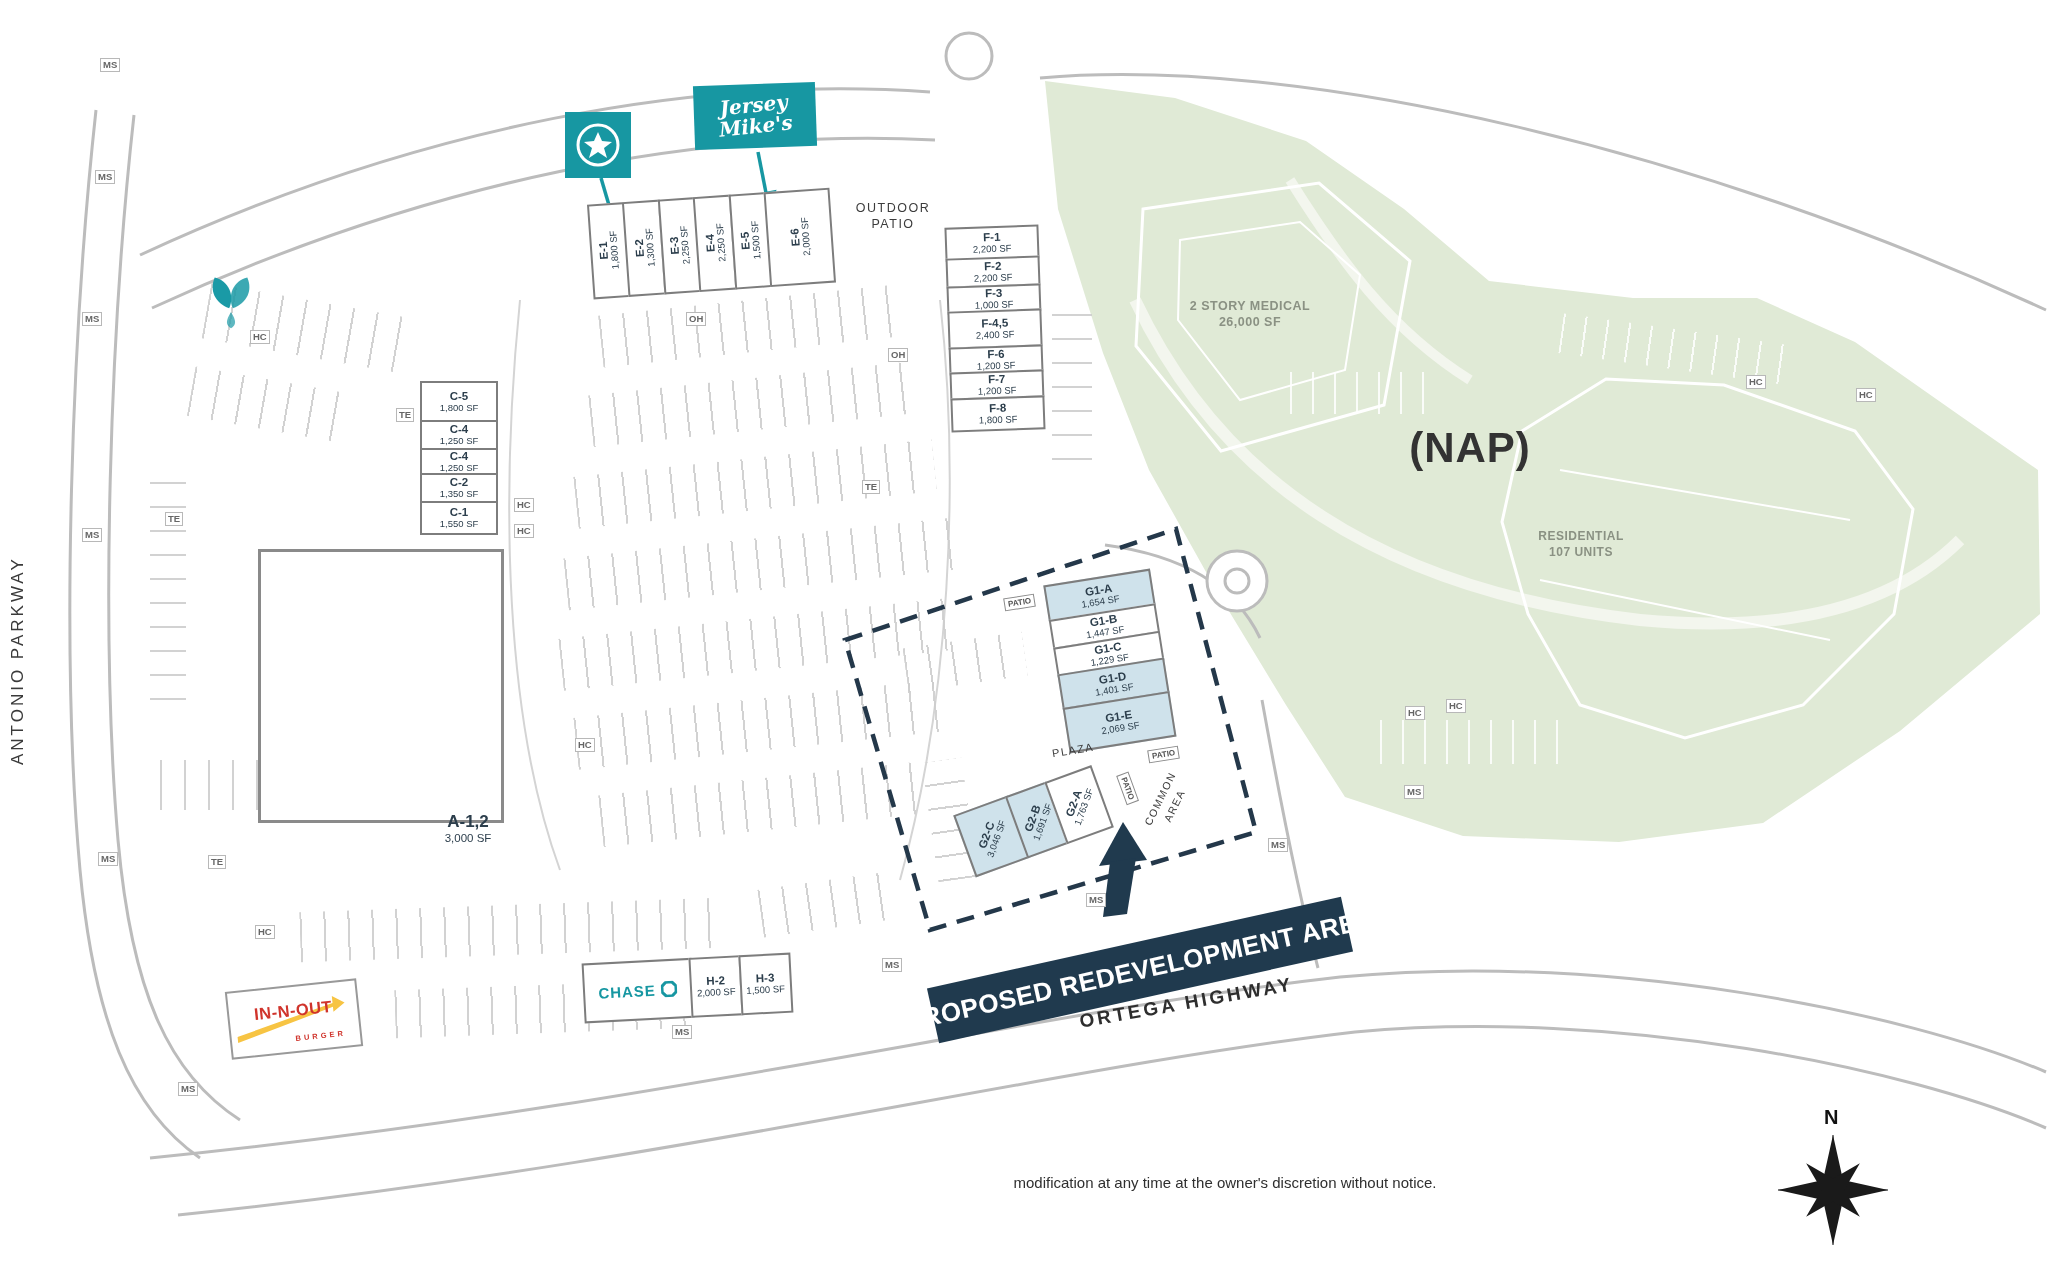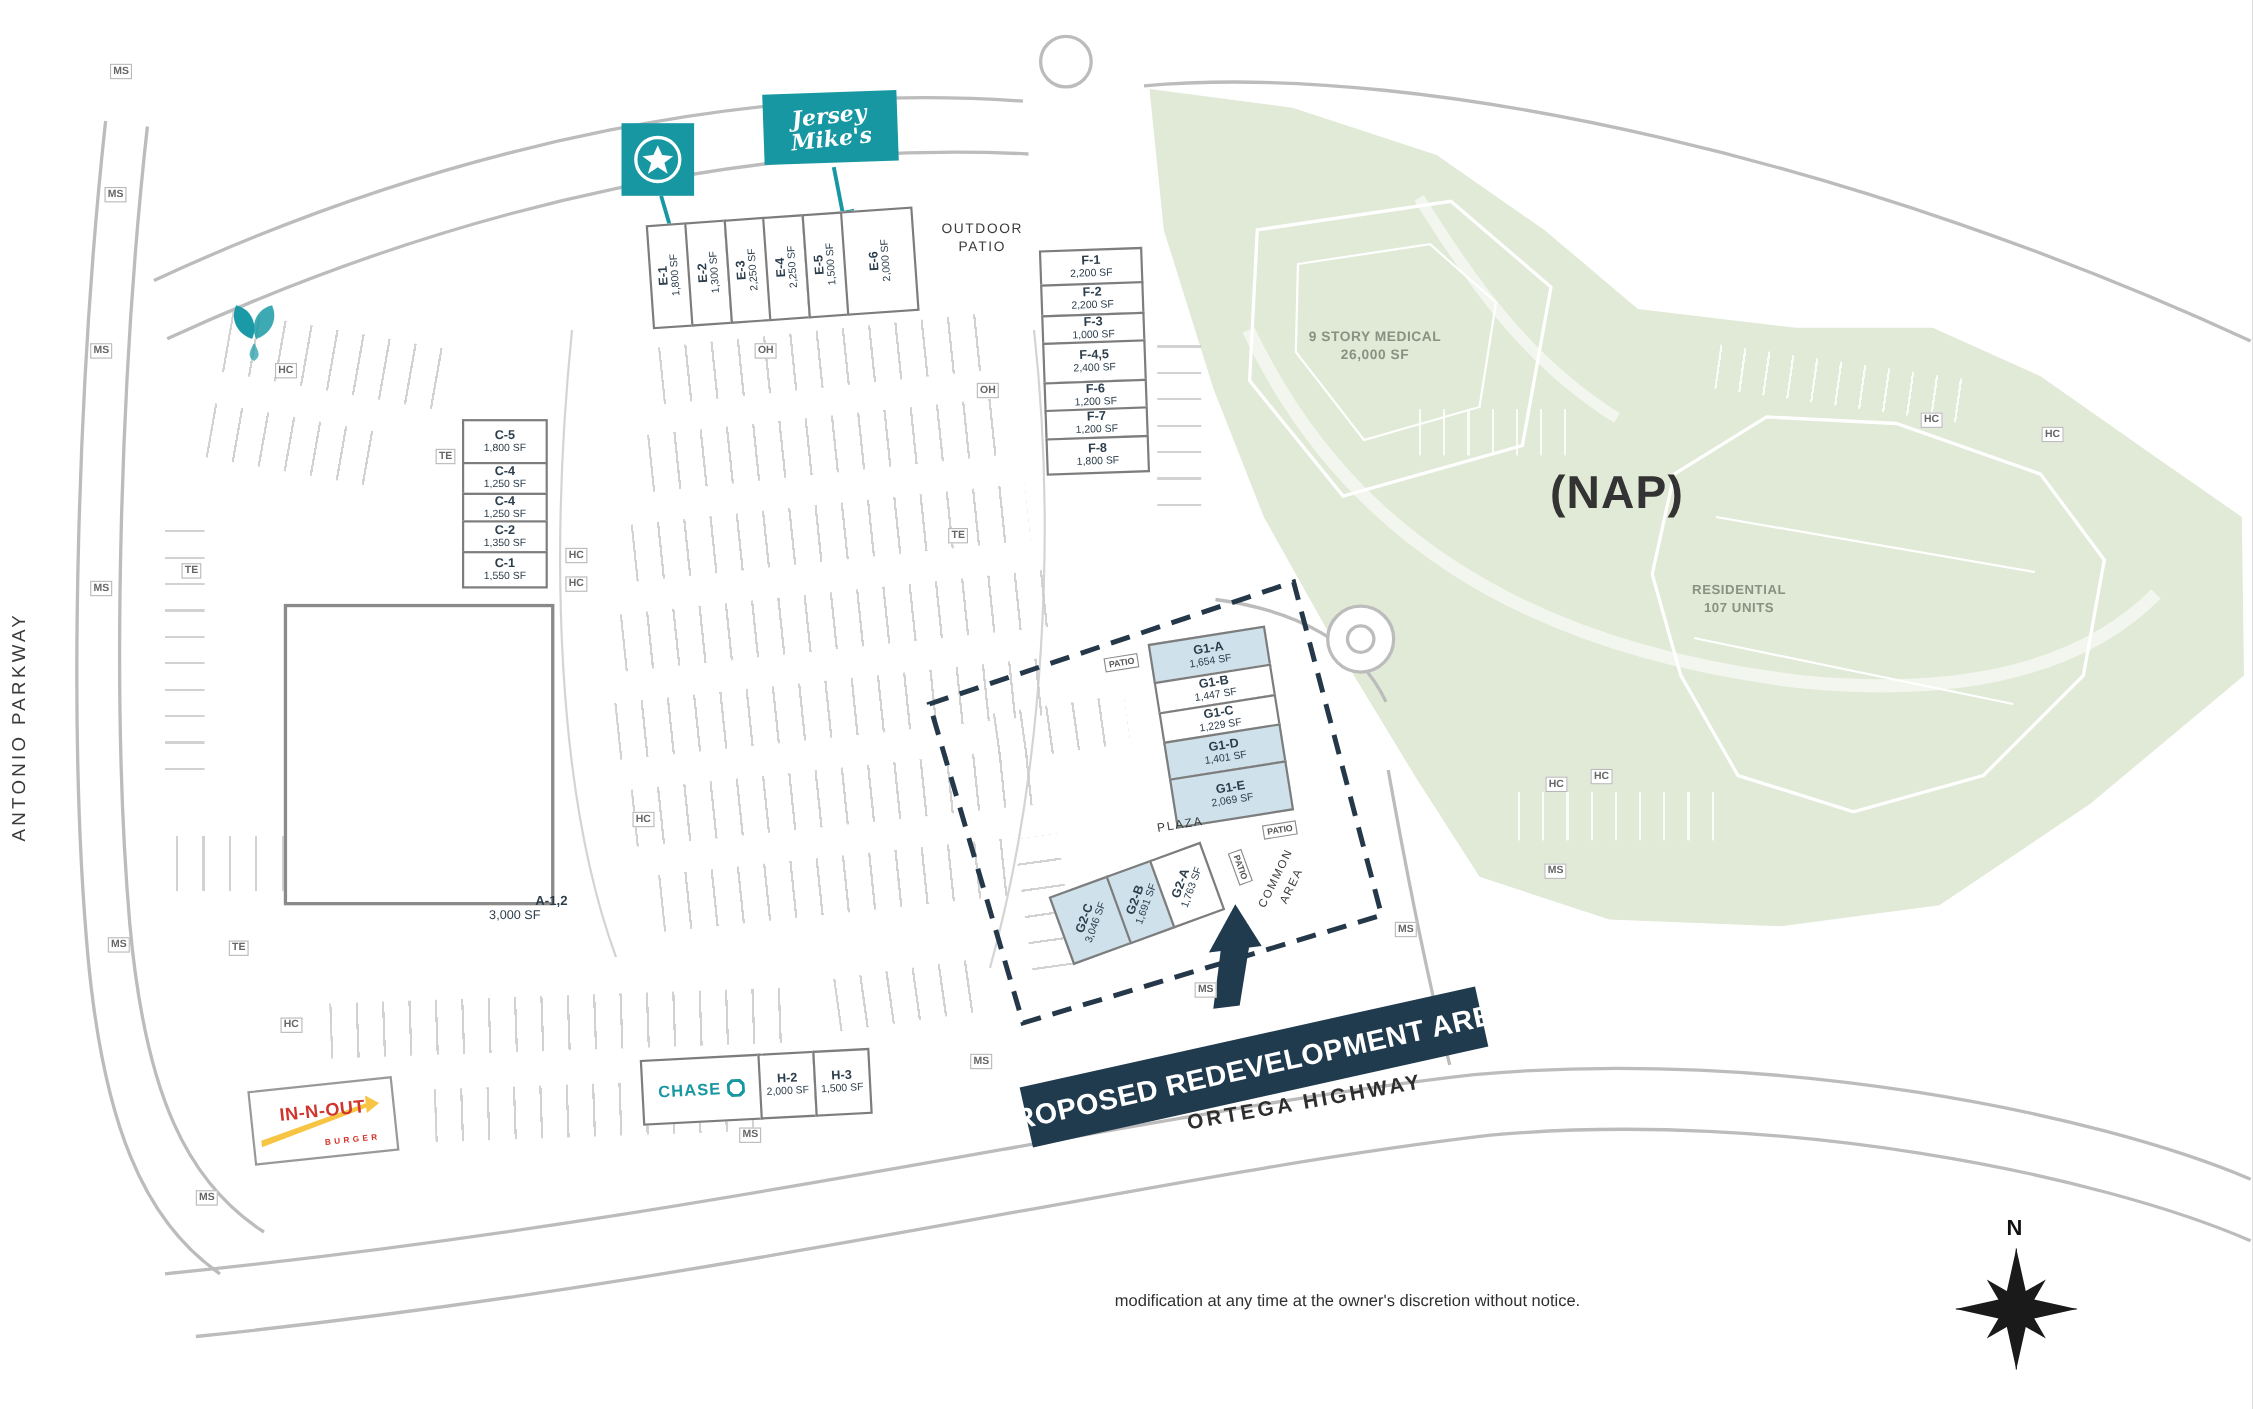--- a/index.html
+++ b/index.html
@@ -272,21 +272,21 @@
         <div class="ctxt">
           <span class="uid">C-1</span>
           <span class="usf">1,550 SF</span>
         </div>
       </div>
   </div>
 
   <div class="abs" style="left:258px;top:549px;width:240px;height:268px;background:#fff;border:3px solid #8a8a8a;"></div>
 
   <div class="abs" style="left:420px;top:812px;width:96px;text-align:center;color:#2c3e4c;">
-    <span class="uid" style="font-size:12px;text-align:right;">A-1,2</span>
+    <span class="uid" style="font-size:17px;">A-1,2</span>
     <span class="usf" style="font-size:11.5px;">3,000 SF</span>
   </div>
 
   <div class="innout" style="left:228px;top:985px;width:128px;height:64px;">
     <svg width="128" height="64" viewBox="0 0 128 64" style="position:absolute;left:0;top:0;">
       <polygon points="6,44 104,20 104,13 116,21 104,29 104,24 6,50" fill="#F7C443"></polygon>
     </svg>
     <div class="t1">IN-N-OUT</div>
     <div class="t2">BURGER</div>
   </div>
@@ -375,21 +375,21 @@
   <div class="sm-label" style="left:1038px;top:742px;width:70px;font-size:11px;transform:rotate(-9deg);">PLAZA</div>
   <div class="sm-label" style="left:1132px;top:786px;width:70px;font-size:10.5px;transform:rotate(-64deg);">
     <span>COMMON</span><br>
     <span>AREA</span>
   </div>
 
   <div class="banner" style="left:928px;top:942px;width:424px;height:56px;transform:rotate(-12.5deg);">PROPOSED REDEVELOPMENT AREA</div>
 
   <div class="nap-label" style="left:1385px;top:424px;width:170px;text-align:center;">(NAP)</div>
   <div class="nap-sub" style="left:1160px;top:298px;width:180px;">
-    <span>9 STORY MEDICAL</span><br>
+    <span>2 STORY MEDICAL</span><br>
     <span>26,000 SF</span>
   </div>
   <div class="nap-sub" style="left:1496px;top:528px;width:170px;font-size:12px;">
     <span>RESIDENTIAL</span><br>
     <span>107 UNITS</span>
   </div>
 
   <div class="north-n" style="left:1824px;top:1106px;">N</div>
 
   <div class="disclaimer" style="left:830px;top:1170px;width:790px;">

